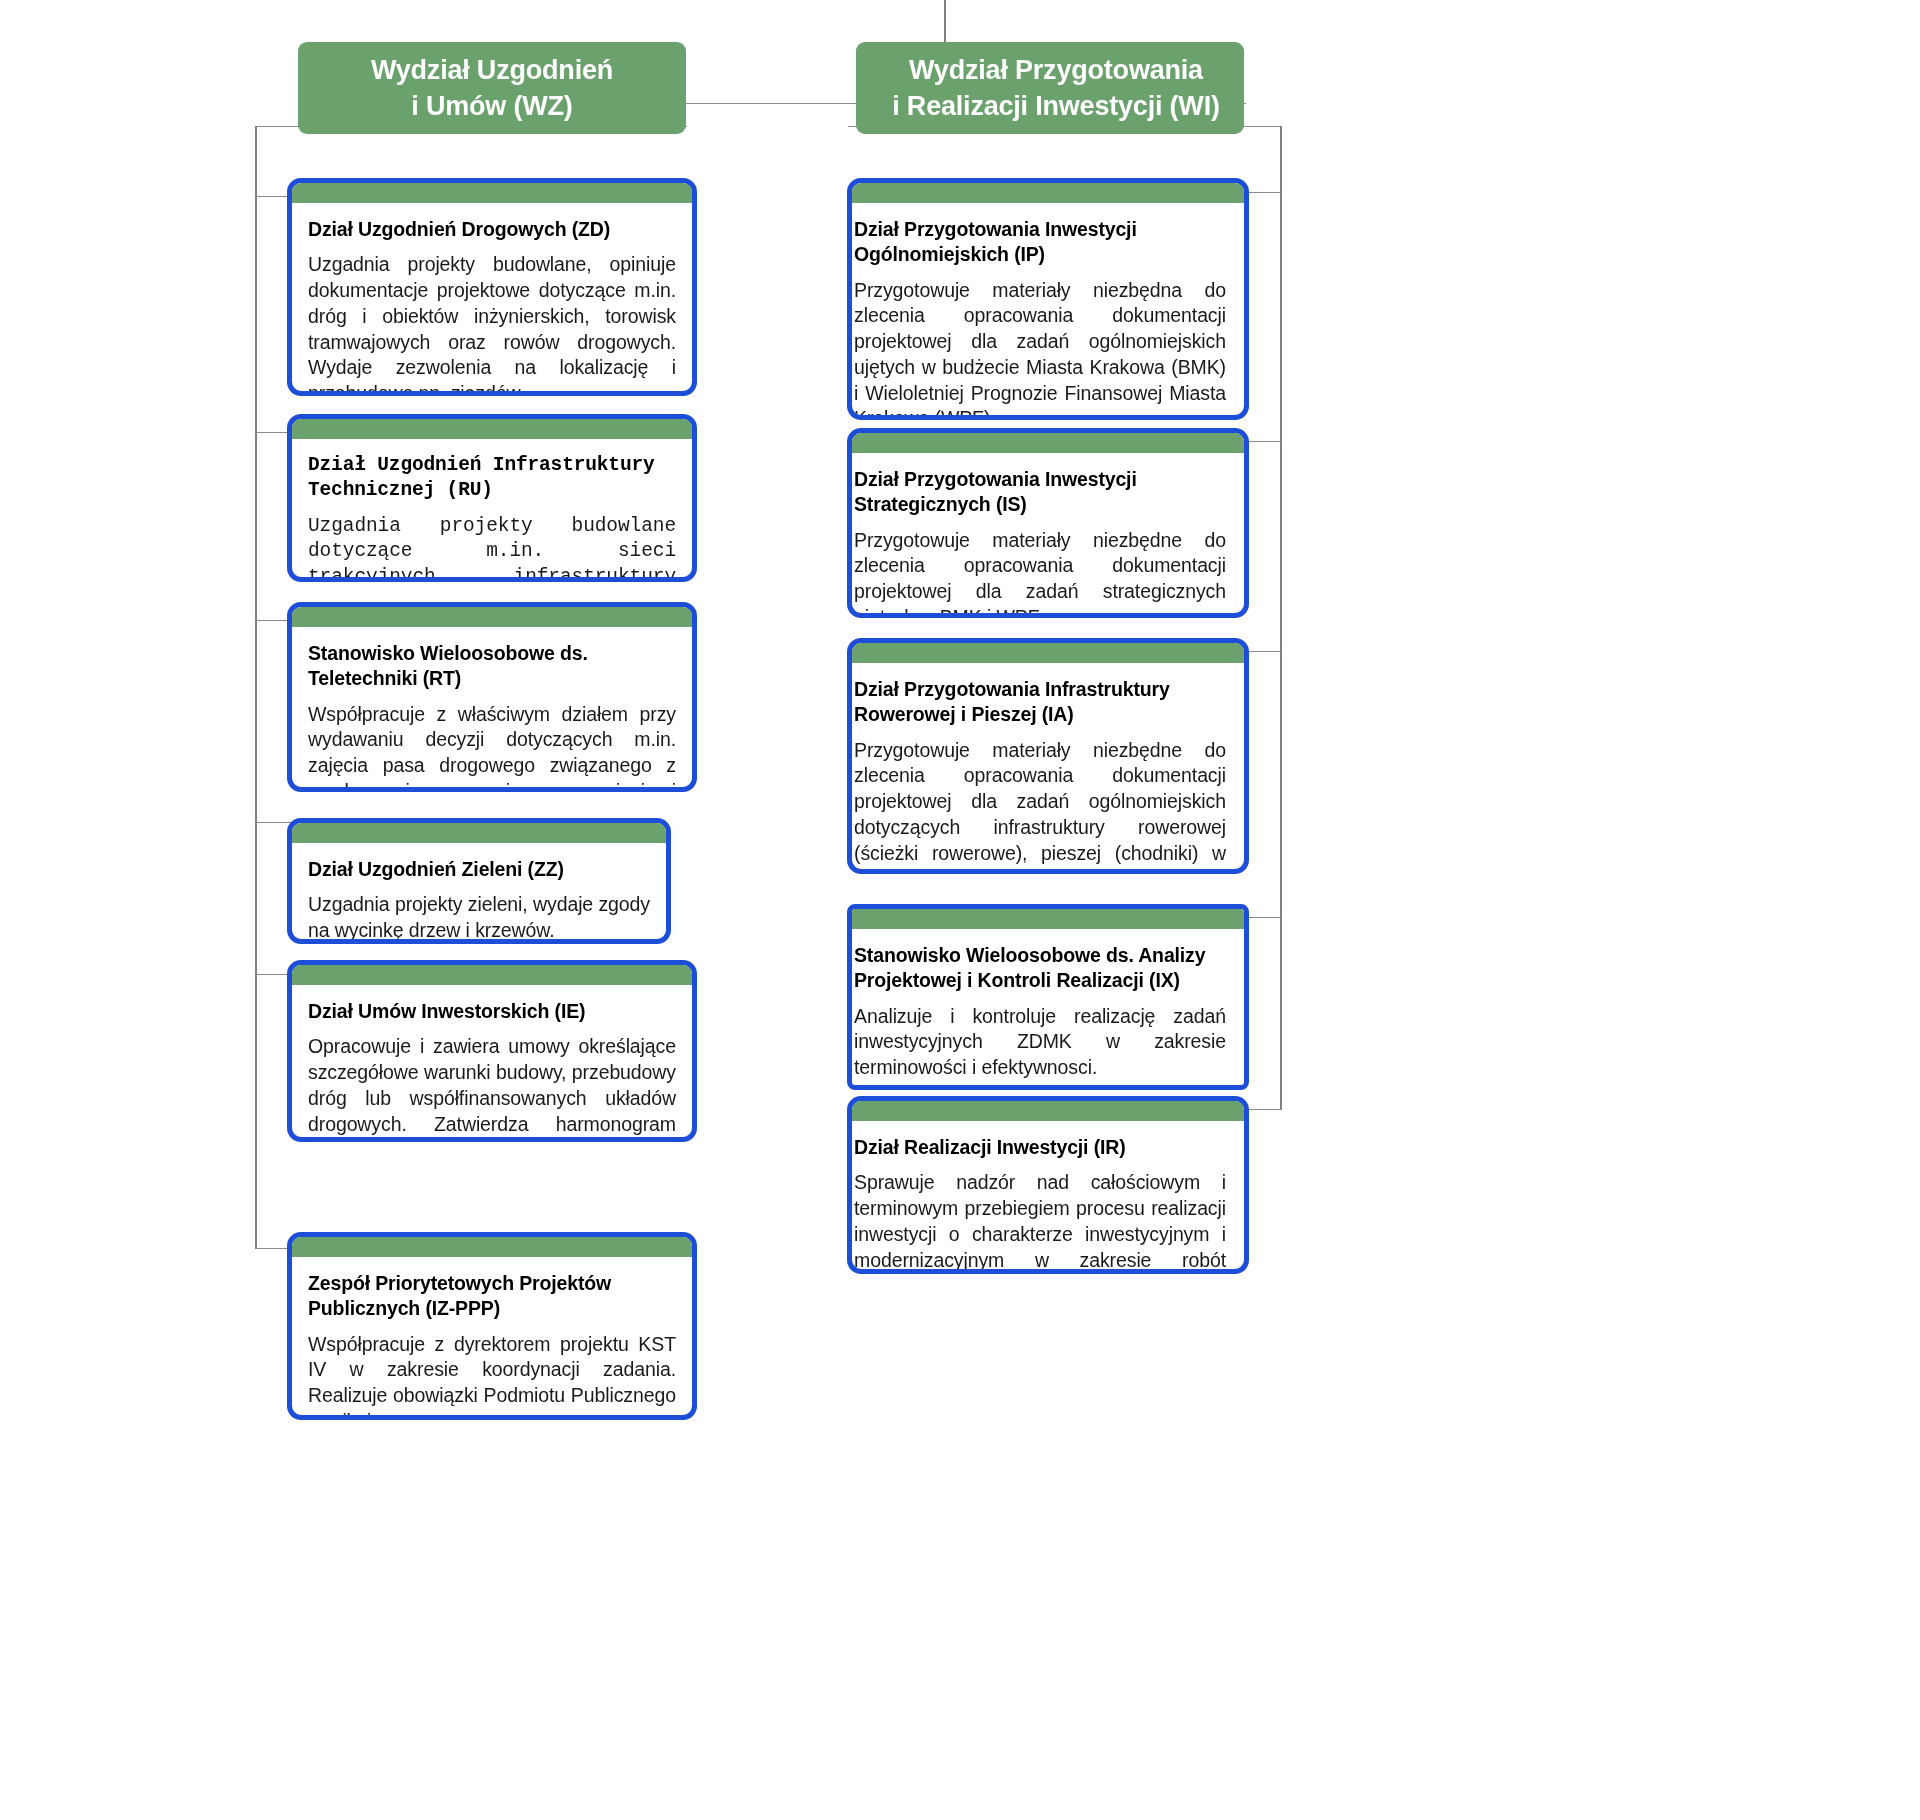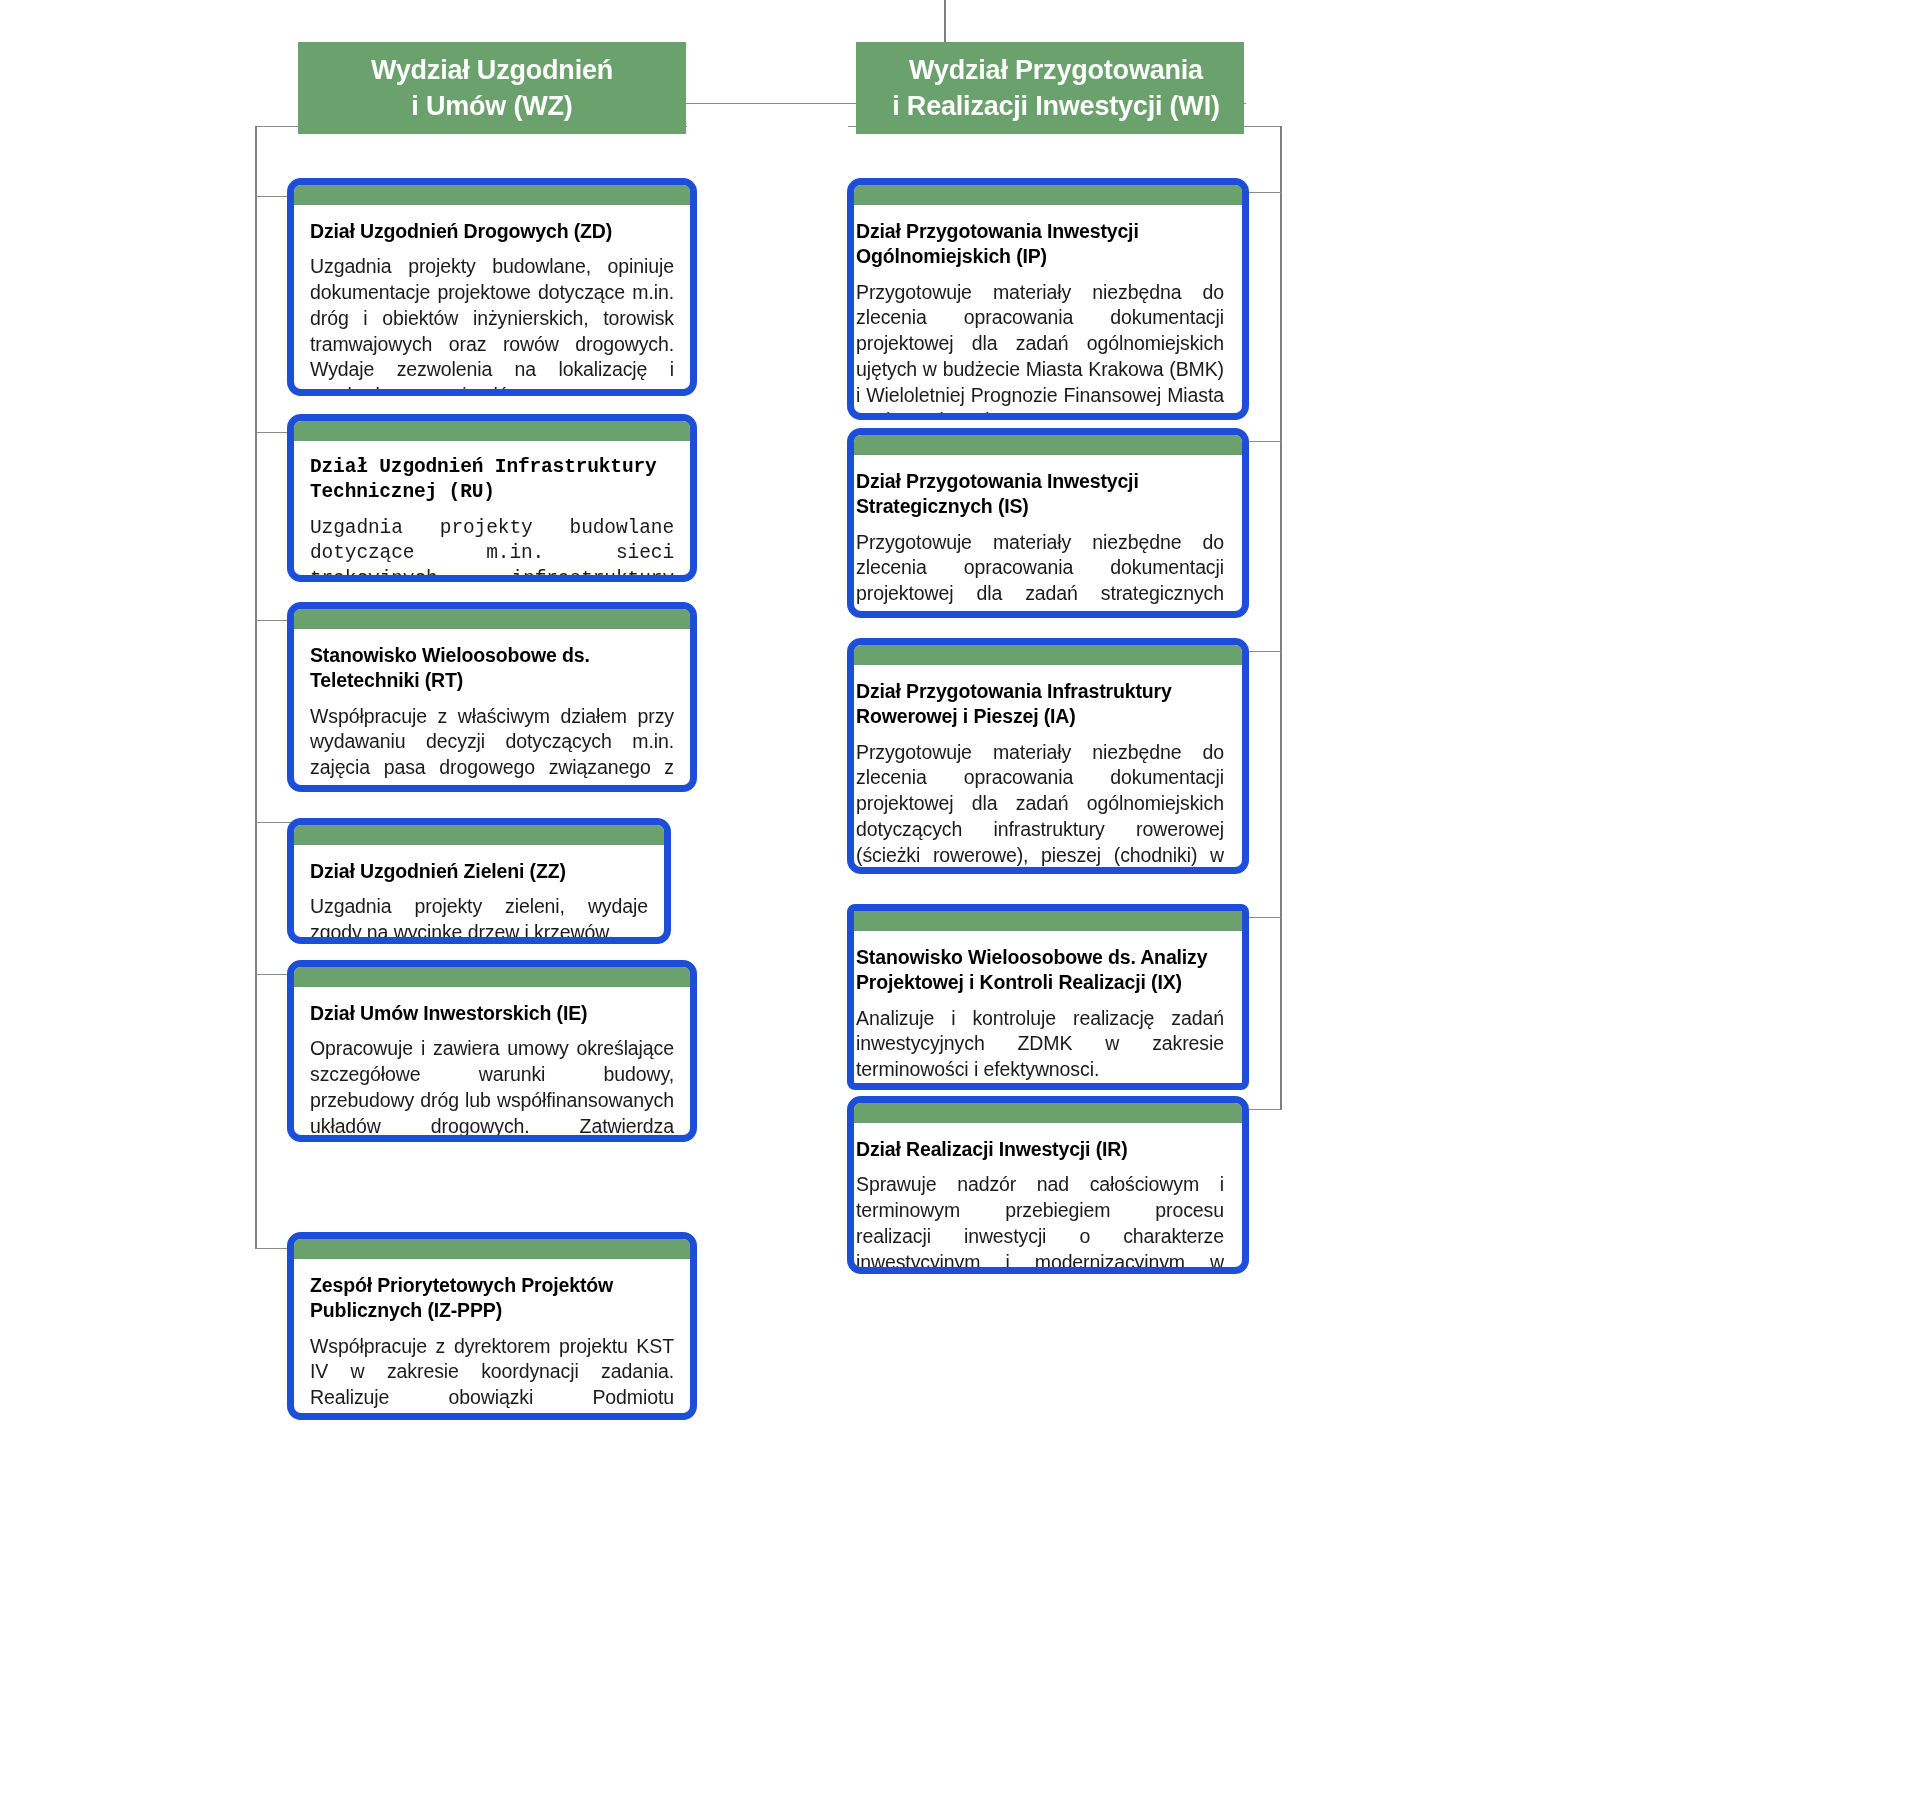--- a/index.html
+++ b/index.html
@@ -28,27 +28,28 @@
     color: #ffffff;
     font-weight: bold;
     font-size: 27px;
     line-height: 1.35;
     text-align: center;
     display: flex;
     align-items: center;
     justify-content: center;
     letter-spacing: -0.2px;
     z-index: 4;
+    border-radius: 9px;
   }
 
   
   .card {
     position: absolute;
     background: #ffffff;
-    border: 7px solid #1d4ed8;
+    border: 5px solid #1d4ed8;
     border-radius: 14px;
     z-index: 3;
     overflow: hidden;
   }
   .card-strip {
     height: 20px;
     background: #6ba16c;
     width: 100%;
   }
   .card-body {

